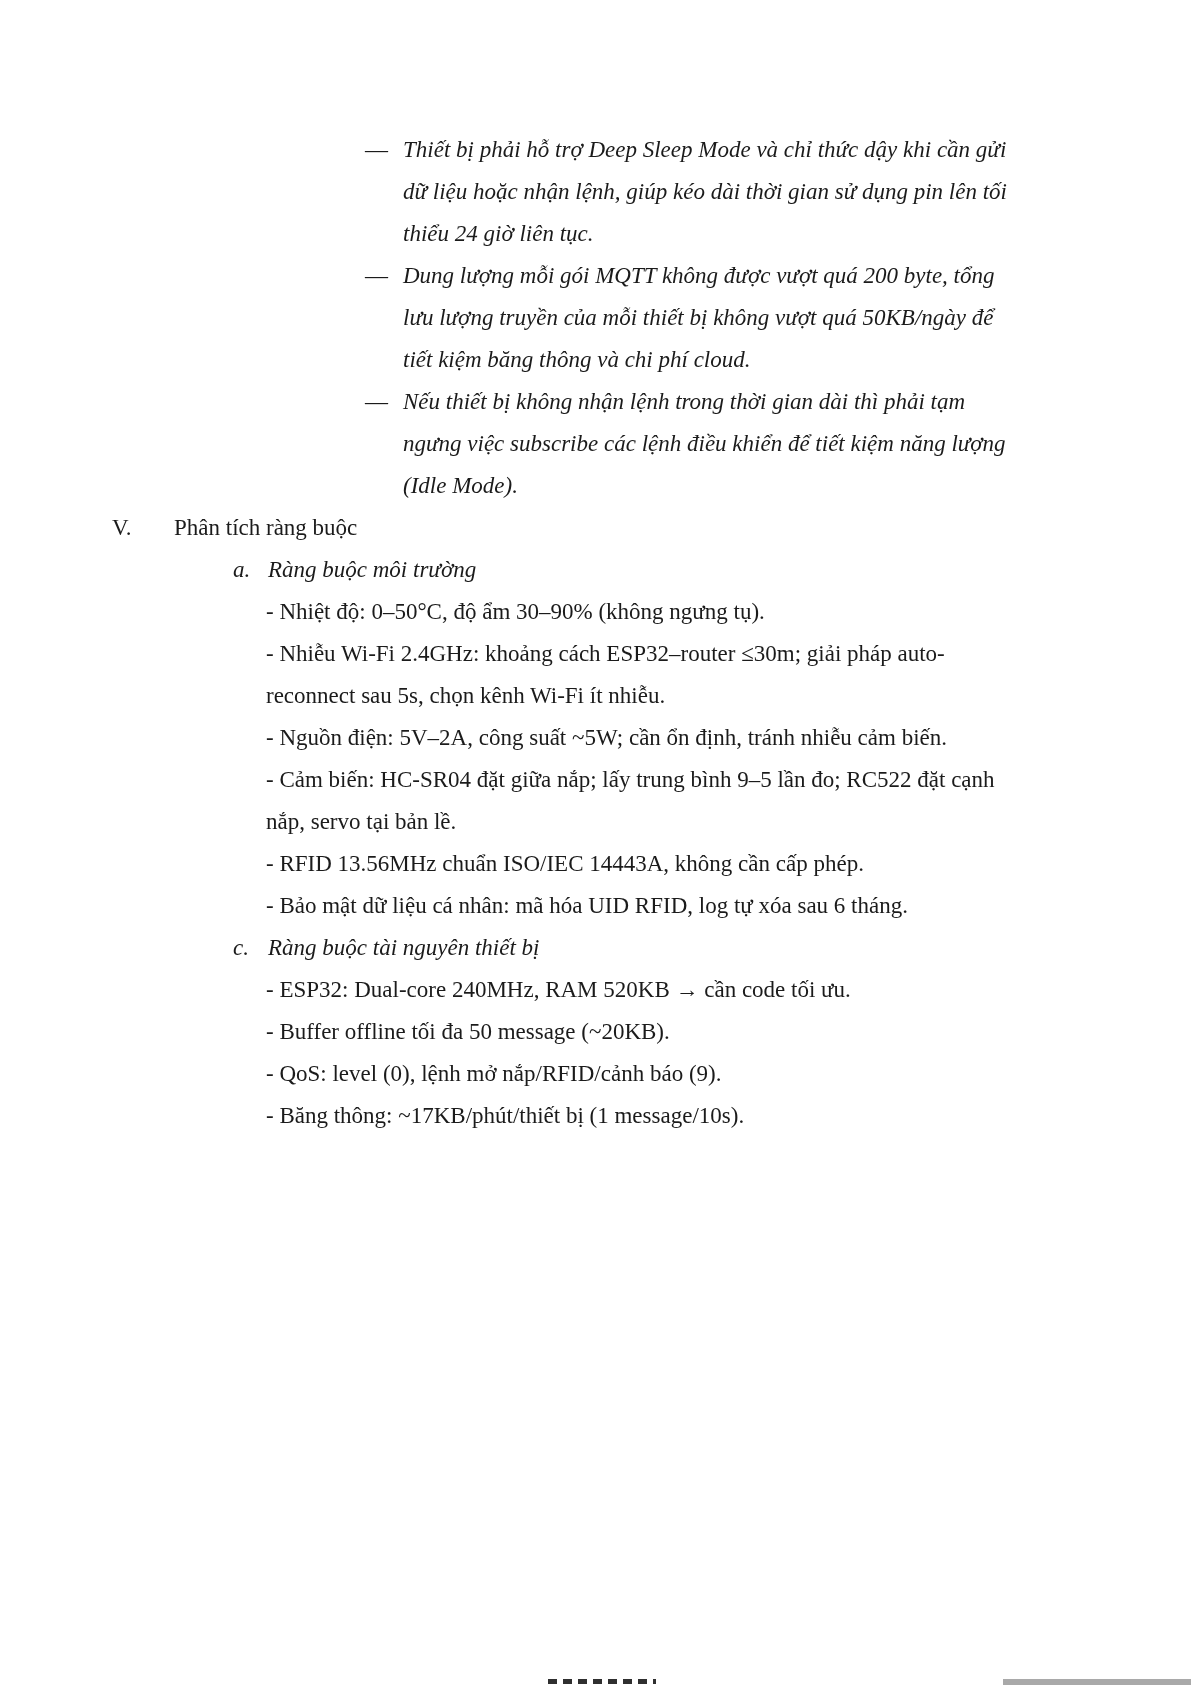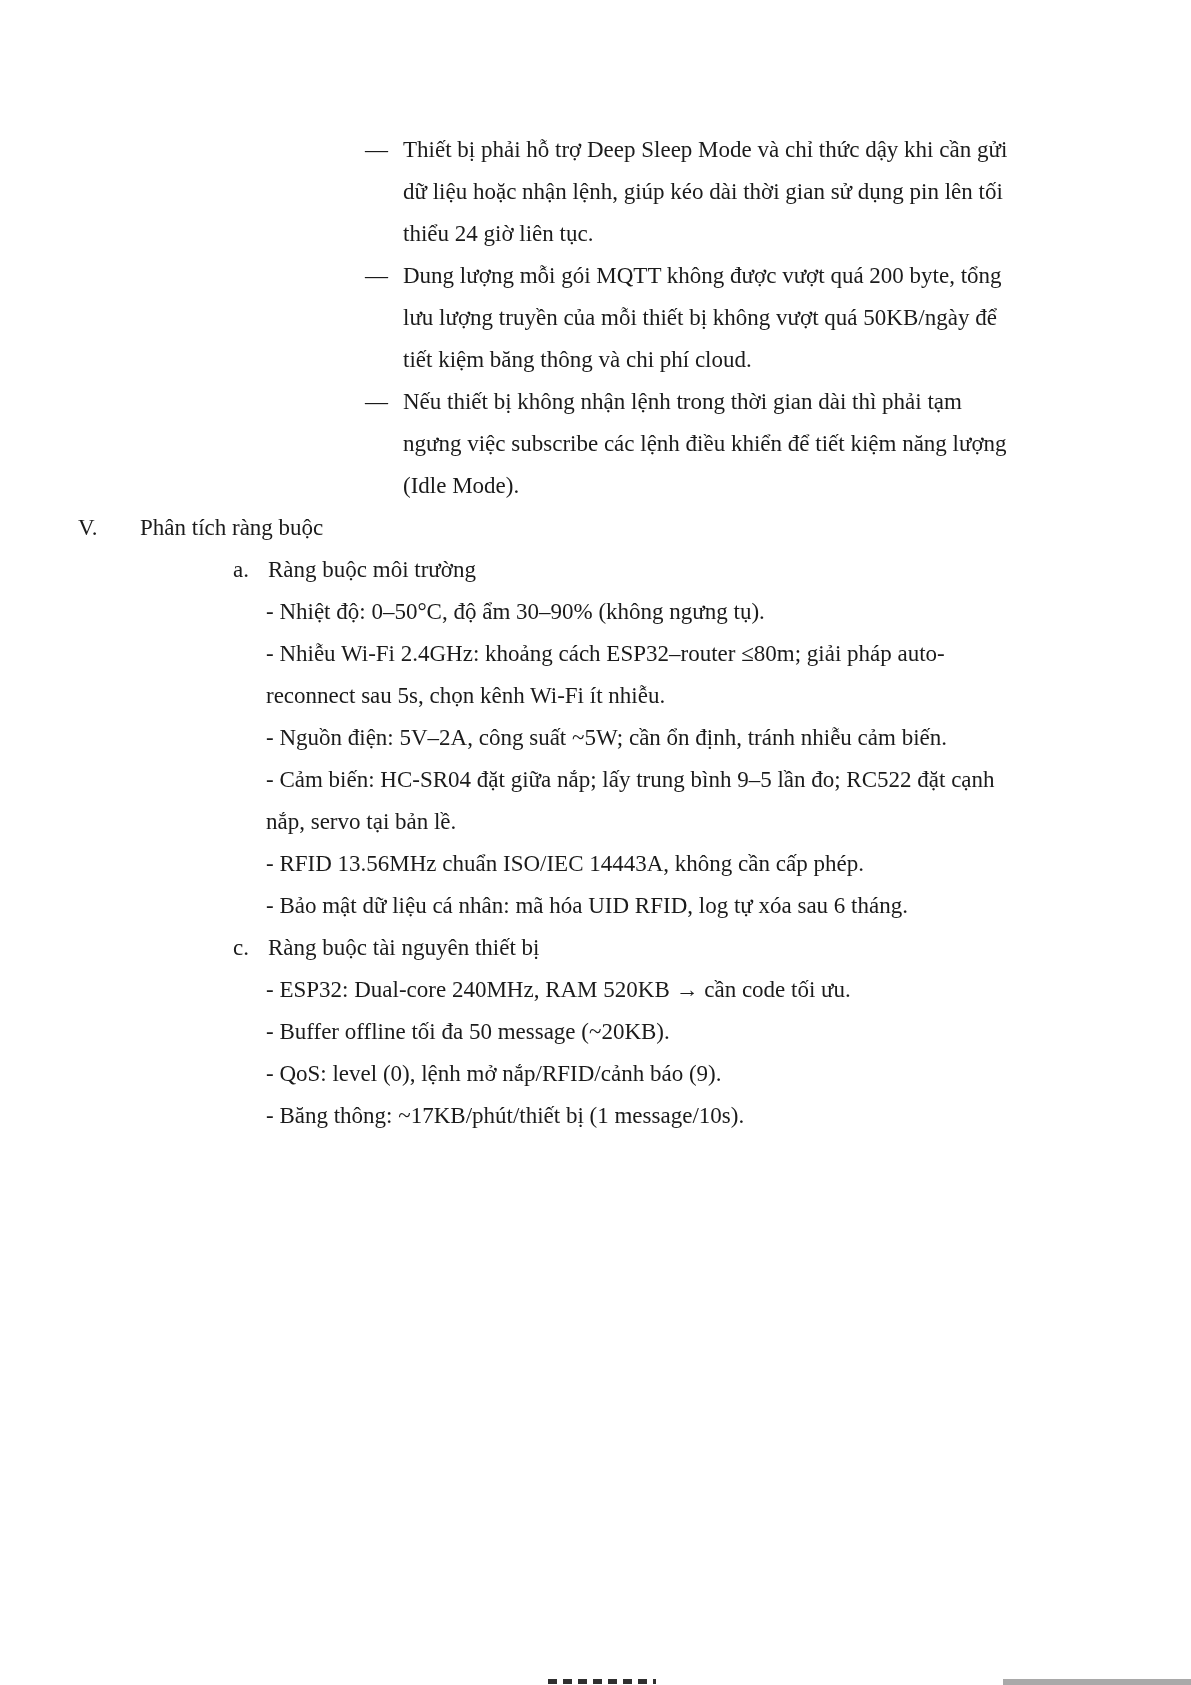--- a/index.html
+++ b/index.html
@@ -32,32 +32,34 @@
   .bullet {
     display: flex;
     align-items: flex-start;
   }
   .bullet .marker {
     flex: 0 0 38px;
   }
   .bullet .btext {
     flex: 1 1 auto;
     max-width: 612px;
+    font-style: italic;
   }
   
   .section-heading {
-    margin-left: 78px;
+    margin-left: 112px;
   }
   .section-heading .numeral {
     display: inline-block;
     width: 62px;
   }
   
   .sub-heading {
     margin-left: 233px;
+    font-style: italic;
   }
   .sub-heading .sublabel {
     display: inline-block;
     width: 35px;
   }
   
   .item {
     margin-left: 266px;
     width: 755px;
   }
@@ -101,21 +103,21 @@
     </div>
 
     <div class="section-heading">
       <span class="numeral">V.</span><span>Phân tích ràng buộc</span>
     </div>
 
     <div class="sub-heading">
       <span class="sublabel">a.</span><span>Ràng buộc môi trường</span>
     </div>
     <div class="item">- Nhiệt độ: 0–50°C, độ ẩm 30–90% (không ngưng tụ).</div>
-    <div class="item">- Nhiễu Wi-Fi 2.4GHz: khoảng cách ESP32–router ≤80m; giải pháp auto-reconnect sau 5s, chọn kênh Wi-Fi ít nhiễu.</div>
+    <div class="item">- Nhiễu Wi-Fi 2.4GHz: khoảng cách ESP32–router ≤30m; giải pháp auto-reconnect sau 5s, chọn kênh Wi-Fi ít nhiễu.</div>
     <div class="item">- Nguồn điện: 5V–2A, công suất ~5W; cần ổn định, tránh nhiễu cảm biến.</div>
     <div class="item">- Cảm biến: HC-SR04 đặt giữa nắp; lấy trung bình 9–5 lần đo; RC522 đặt cạnh nắp, servo tại bản lề.</div>
 
     <div class="item">- RFID 13.56MHz chuẩn ISO/IEC 14443A, không cần cấp phép.</div>
     <div class="item">- Bảo mật dữ liệu cá nhân: mã hóa UID RFID, log tự xóa sau 6 tháng.</div>
 
     <div class="sub-heading">
       <span class="sublabel">c.</span><span>Ràng buộc tài nguyên thiết bị</span>
     </div>
     <div class="item">- ESP32: Dual-core 240MHz, RAM 520KB → cần code tối ưu.</div>

